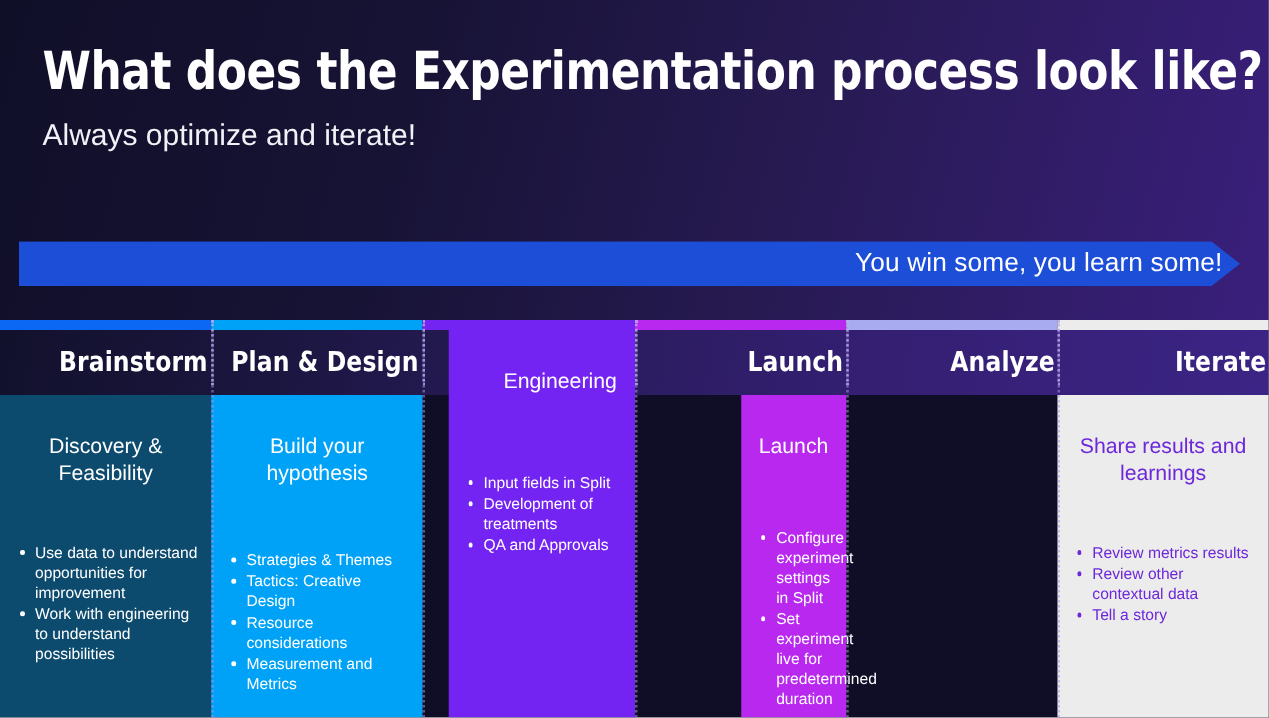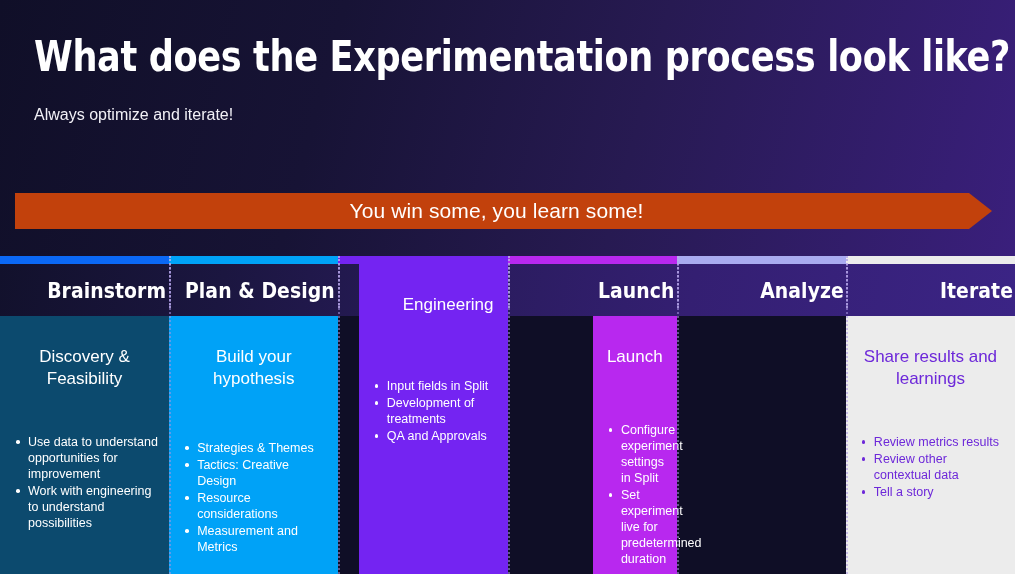--- a/index.html
+++ b/index.html
@@ -35,41 +35,41 @@
     font-weight: bold;
     letter-spacing: -0.4px;
     line-height: 1.08;
     transform: scaleX(0.93);
     transform-origin: left center;
     white-space: nowrap;
   }
   .hero-subtitle {
     position: absolute;
     left: 34px;
-    top: 105px;
+    top: 93px;
     color: #f2f1f7;
-    font-size: 16px;
+    font-size: 24px;
     font-weight: normal;
     line-height: 1.3;
     white-space: nowrap;
   }
 
   
   .banner {
     position: absolute;
     left: 15px;
     top: 193px;
     width: 977px;
     height: 36px;
-    background: #c2410c;
+    background: #1d4ed8;
     -webkit-clip-path: polygon(0 0, calc(100% - 23px) 0, 100% 50%, calc(100% - 23px) 100%, 0 100%);
     clip-path: polygon(0 0, calc(100% - 23px) 0, 100% 50%, calc(100% - 23px) 100%, 0 100%);
     display: flex;
     align-items: center;
-    justify-content: center;
+    justify-content: flex-end;
   }
   .banner-text {
     color: #ffffff;
     font-size: 21px;
     font-weight: normal;
     letter-spacing: 0.1px;
     padding-right: 14px;
   }
 
   

